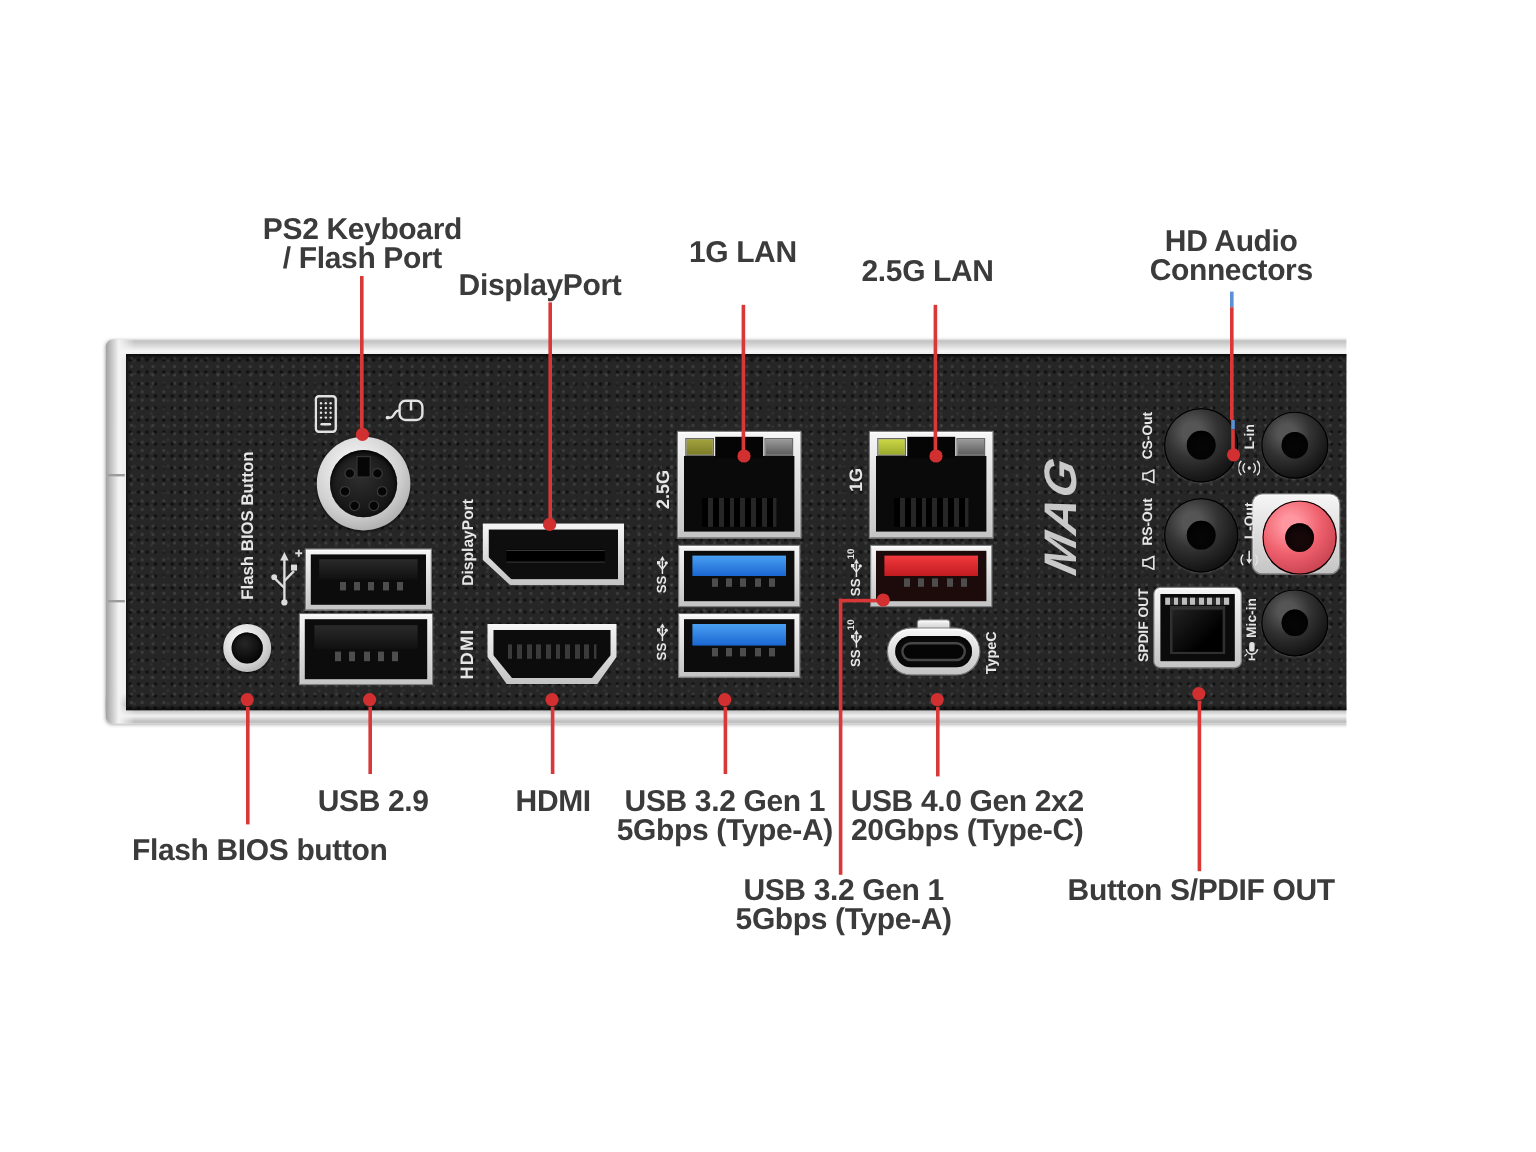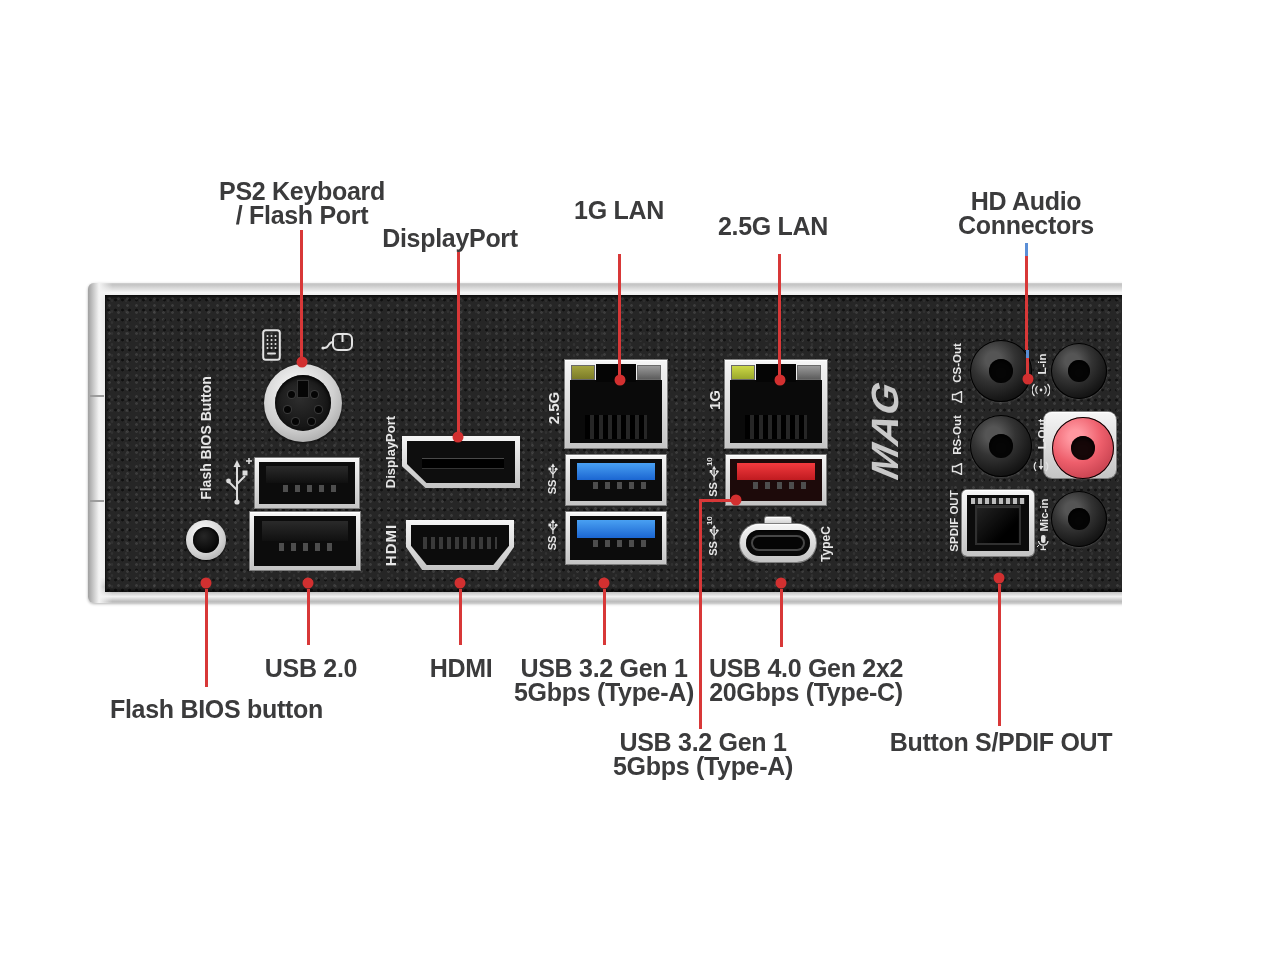--- a/index.html
+++ b/index.html
@@ -71,21 +71,21 @@
   </div>
   <div class="lbl" style="left:450px;top:226px;">DisplayPort</div>
   <div class="lbl" style="left:619px;top:198px;">1G LAN</div>
   <div class="lbl" style="left:773px;top:198px;margin-top:16px;">2.5G LAN</div>
   <div class="lbl two" style="left:1026px;top:189px;">
     <div>HD Audio</div>
     <div>Connectors</div>
   </div>
 
   <div class="lbl leftalign" style="left:110px;top:697px;">Flash BIOS button</div>
-  <div class="lbl" style="left:311px;top:656px;">USB 2.0</div>
+  <div class="lbl" style="left:311px;top:656px;">USB 2.9</div>
   <div class="lbl" style="left:461px;top:656px;">HDMI</div>
   <div class="lbl two" style="left:604px;top:656px;">
     <div>USB 3.2 Gen 1</div>
     <div>5Gbps (Type-A)</div>
   </div>
   <div class="lbl two" style="left:806px;top:656px;">
     <div>USB 4.0 Gen 2x2</div>
     <div>20Gbps (Type-C)</div>
   </div>
   <div class="lbl two" style="left:703px;top:730px;">

